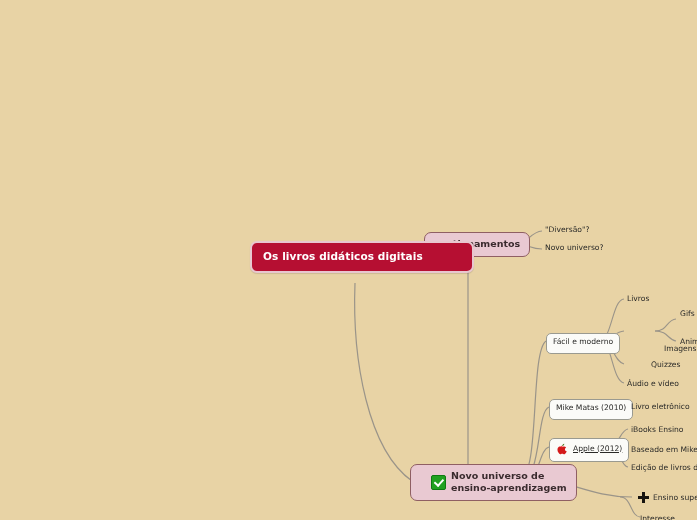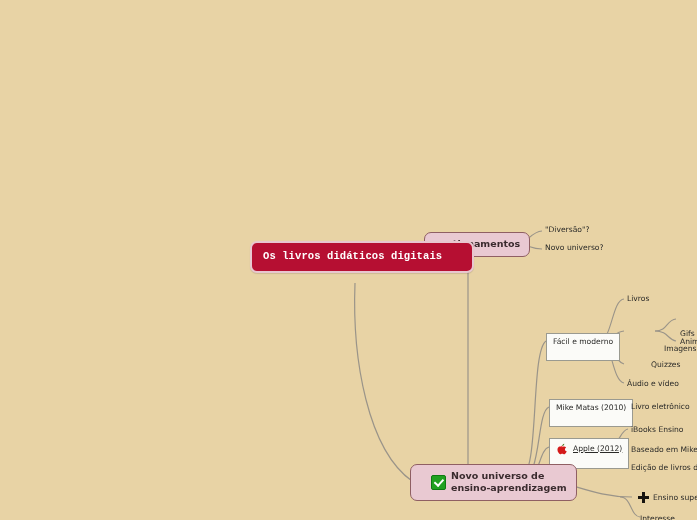--- a/index.html
+++ b/index.html
@@ -59,25 +59,25 @@
     display: flex;
     align-items: center;
     gap: 5px;
   }
   .node-l1 .txt { display: block; }
   .node-l1 .txt .l2 { display: block; }
   
   .node-box {
     background: #fbfbf8;
     border: 1px solid #9a9a90;
-    border-radius: 0;
+    border-radius: 5px;
     color: #2a2a28;
     font-size: 7.6px;
     line-height: 10px;
-    padding: 3px 6px 13px 6px;
+    padding: 3px 6px 6px 6px;
     display: flex;
     align-items: center;
     gap: 4px;
   }
   
   .node-leaf {
     color: #2a2a28;
     font-size: 7.6px;
     line-height: 10px;
     padding: 1px 2px;
@@ -161,41 +161,41 @@
 
       <path d="M 468 470 C 560 470 580 497 632 497" stroke-width="1.2"></path>
       <path d="M 620 497 C 632 497 630 516 640 517"></path>
     </g>
   </svg>
 
   <div class="node node-l1" style="left:424px; top:232px;">
     <span class="txt">uestionamentos</span>
   </div>
 
-  <div class="node node-root" style="left:250px; top:241px; width:224px;font-family:Liberation Mono, monospace;">
+  <div class="node node-root" style="left:250px; top:241px; width:224px;">
     <span>Os livros didáticos digitais</span>
   </div>
 
   <div class="node node-leaf" style="left:543px; top:224px;">
     <span>"Diversão"?</span>
   </div>
   <div class="node node-leaf" style="left:543px; top:242px;">
     <span>Novo universo?</span>
   </div>
 
   <div class="node node-box" style="left:546px; top:333px;">
     <span>Fácil e moderno</span>
   </div>
   <div class="node node-leaf" style="left:625px; top:293px;align-items:flex-end;">
     <span>Livros</span>
   </div>
   <div class="node node-leaf" style="left:662px; top:326px;margin-top:17px;">
     <span>Imagens</span>
   </div>
-  <div class="node node-leaf" style="left:678px; top:328px;">
+  <div class="node node-leaf" style="left:678px; top:308px;">
     <span>Gifs</span>
   </div>
   <div class="node node-leaf" style="left:678px; top:336px;">
     <span>Anima</span>
   </div>
   <div class="node node-leaf" style="left:649px; top:359px;">
     <span>Quizzes</span>
   </div>
   <div class="node node-leaf" style="left:625px; top:378px;">
     <span>Áudio e vídeo</span>

